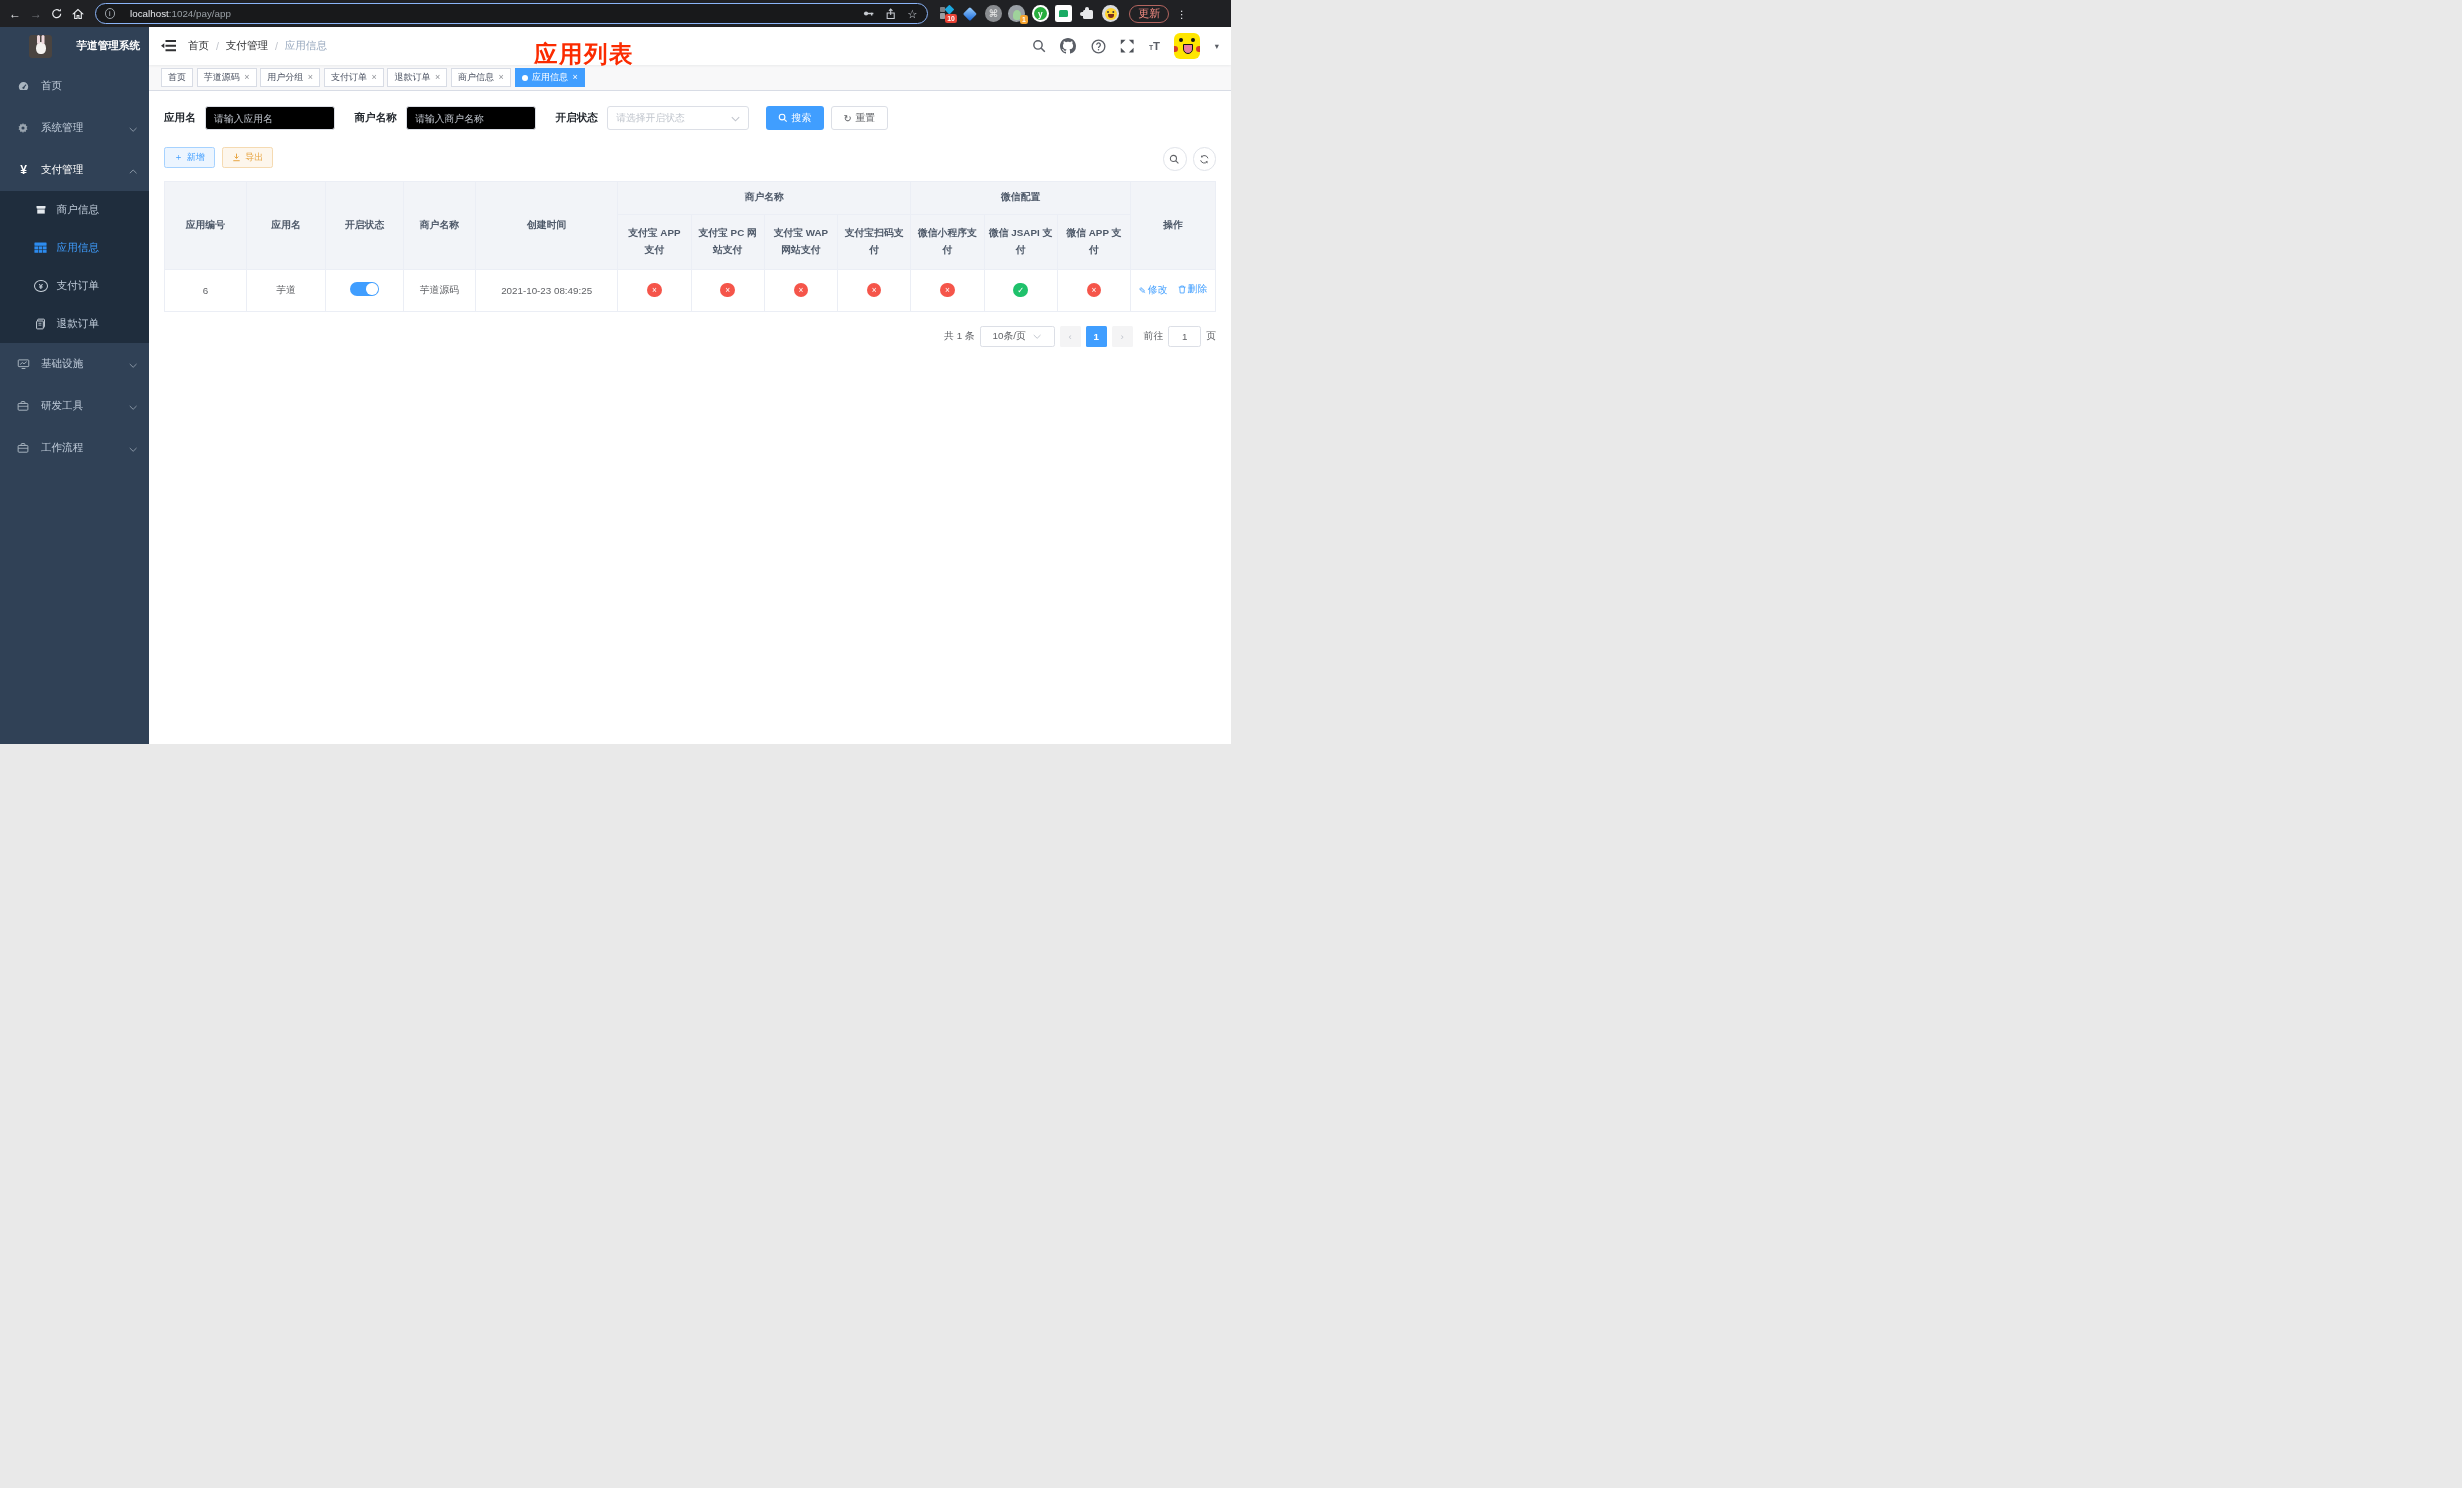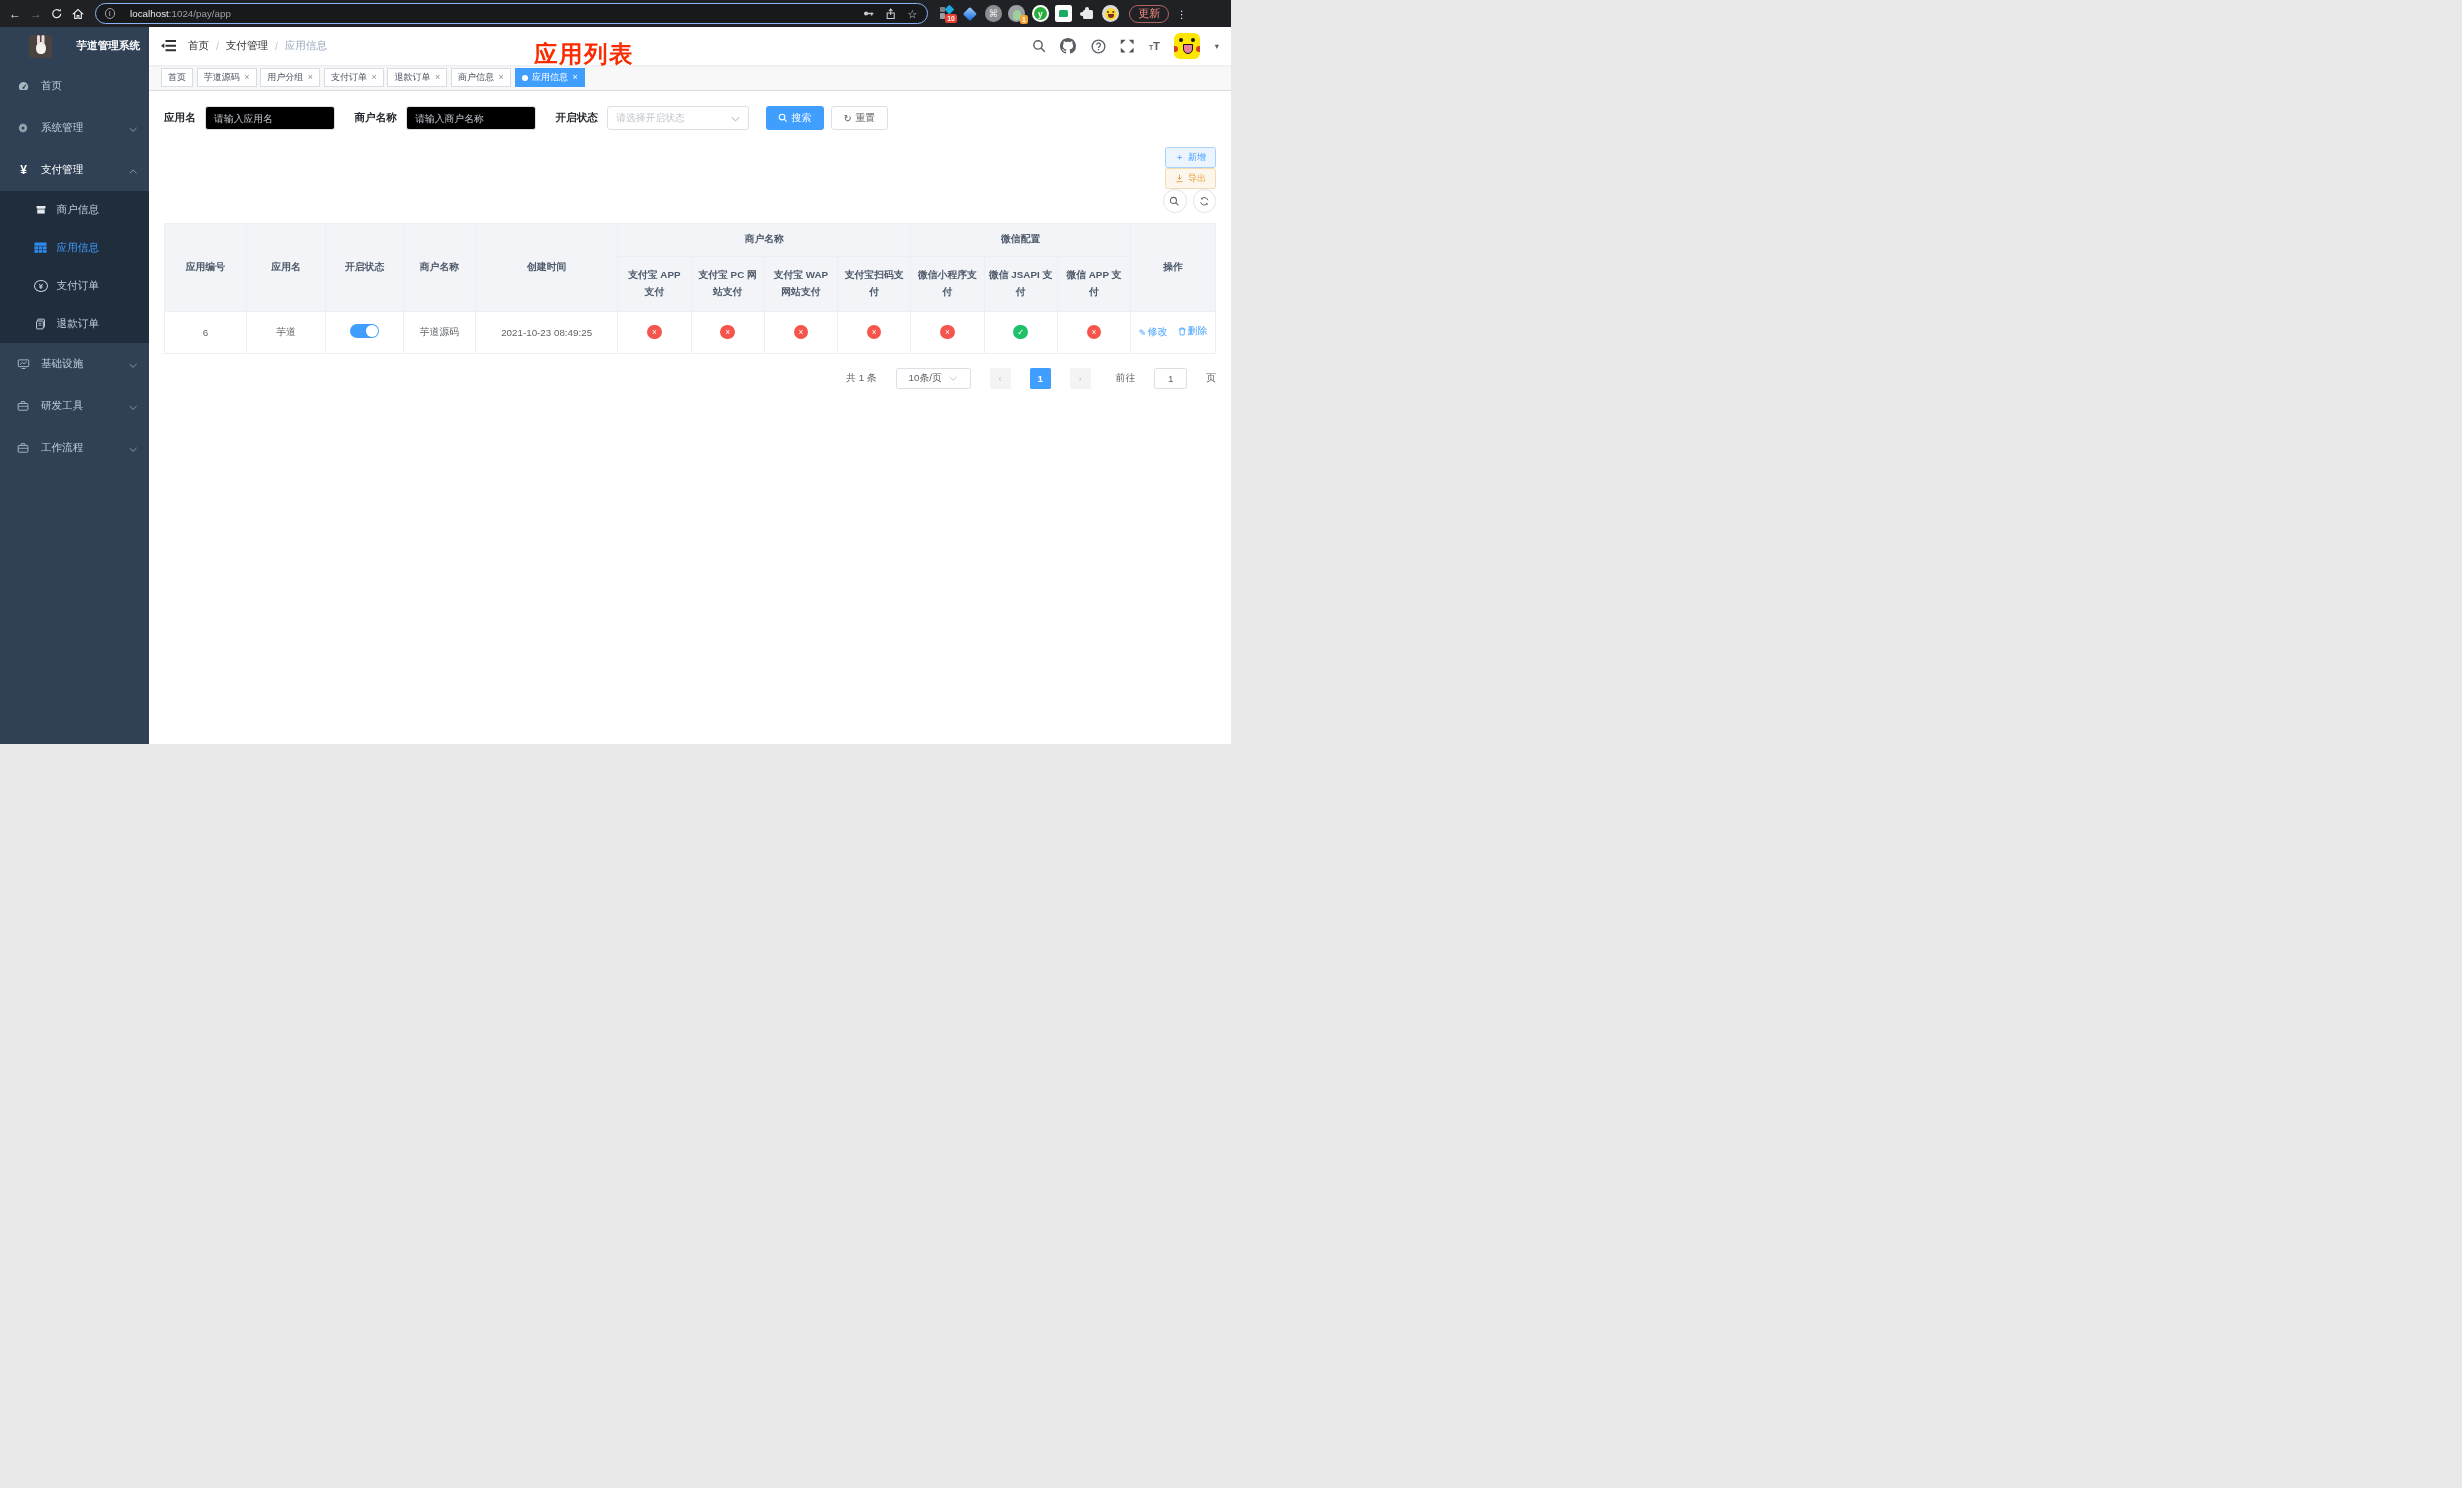--- a/index.html
+++ b/index.html
@@ -119,21 +119,21 @@
   .gap { width:19.7px; flex:0 0 auto; }
   .f-select { width:142px; height:24px; border:0.8px solid #dcdfe6; border-radius:3px; padding:0 8.3px; font-size:9.8px;
               color:#bfc4cc; background:#fff; display:flex; align-items:center; cursor:pointer; }
   .f-select .chev { margin-left:auto; }
   .btn { height:24px; border-radius:3px; font-size:9.8px; display:inline-flex; align-items:center; gap:3.8px; padding:0 11.4px;
          cursor:pointer; border:0.8px solid transparent; white-space:nowrap; font-family:inherit; }
   .btn-primary { background:#409eff; color:#fff; margin-left:16.7px; }
   .btn-plain { background:#fff; color:#606266; border-color:#dcdfe6; margin-left:7.6px; }
   .ref-ic::before { content:"↻"; font-size:9.8px; }
 
-  .tool-row { display:flex; align-items:flex-end; margin-top:17.4px;flex-direction:column; }
+  .tool-row { display:flex; align-items:flex-start; margin-top:17.4px; }
   .btn-sm { height:21px; border-radius:2.3px; font-size:9px; display:inline-flex; align-items:center; gap:3.8px; padding:0 9px; cursor:pointer; }
   .btn-add { background:#ecf5ff; border:0.8px solid #a6d2ff; color:#409eff; }
   .btn-add .plus::before { content:"＋"; font-size:9px; }
   .btn-export { background:#fdf6ec; border:0.8px solid #f5dab1; color:#e6a23c; margin-left:7.6px; }
   .circle-btn { width:23.5px; height:23.5px; border:0.8px solid #e0e3e9; border-radius:50%; display:flex; align-items:center;
                 justify-content:center; color:#606266; cursor:pointer; background:#fff; }
   .tool-right { margin-left:auto; display:flex; gap:6px; }
 
   
   table.grid { width:100%; border-collapse:collapse; margin-top:9.8px; table-layout:fixed; }
@@ -147,21 +147,21 @@
   .dot.ok { background:#1fc16b; }
   .switch { width:29px; height:14.4px; border-radius:7.6px; background:#dcdfe6; position:relative; display:inline-block; cursor:pointer; }
   .switch.on { background:#409eff; }
   .switch .knob { position:absolute; top:1.5px; left:1.5px; width:11.4px; height:11.4px; background:#fff; border-radius:50%; }
   .switch.on .knob { left:auto; right:1.5px; }
   .act-link { color:#409eff; cursor:pointer; display:inline-flex; align-items:center; gap:1.5px; }
   .act-link + .act-link { margin-left:7.6px; }
   .pencil::before { content:"✎"; font-size:9px; }
 
   
-  .pager { display:flex; align-items:center; justify-content:flex-end; margin-top:14.4px; font-size:9.8px; color:#606266; gap:19px; }
+  .pager { display:flex; align-items:center; justify-content:flex-end; margin-top:14.4px; font-size:9.8px; color:#606266; gap:5px; }
   .size-sel { width:75px; height:21px; border:0.8px solid #dcdfe6; border-radius:2.3px; display:flex; align-items:center;
               justify-content:center; gap:7.6px; color:#606266; cursor:pointer; background:#fff; }
   .pg-btn { width:21px; height:21px; background:#f4f4f5; border-radius:1.5px; display:flex; align-items:center; justify-content:center;
             color:#c0c4cc; font-size:9.8px; cursor:pointer; }
   .pg-btn.prev::before { content:"‹"; }
   .pg-btn.next::before { content:"›"; }
   .pg-cur { width:21px; height:21px; background:#409eff; color:#fff; border-radius:1.5px; display:flex; align-items:center;
             justify-content:center; font-weight:700; cursor:pointer; }
   .goto-box { width:33px; height:21px; border:0.8px solid #dcdfe6; border-radius:2.3px; text-align:center; font-size:9.8px;
               color:#606266; outline:none; font-family:inherit; }

